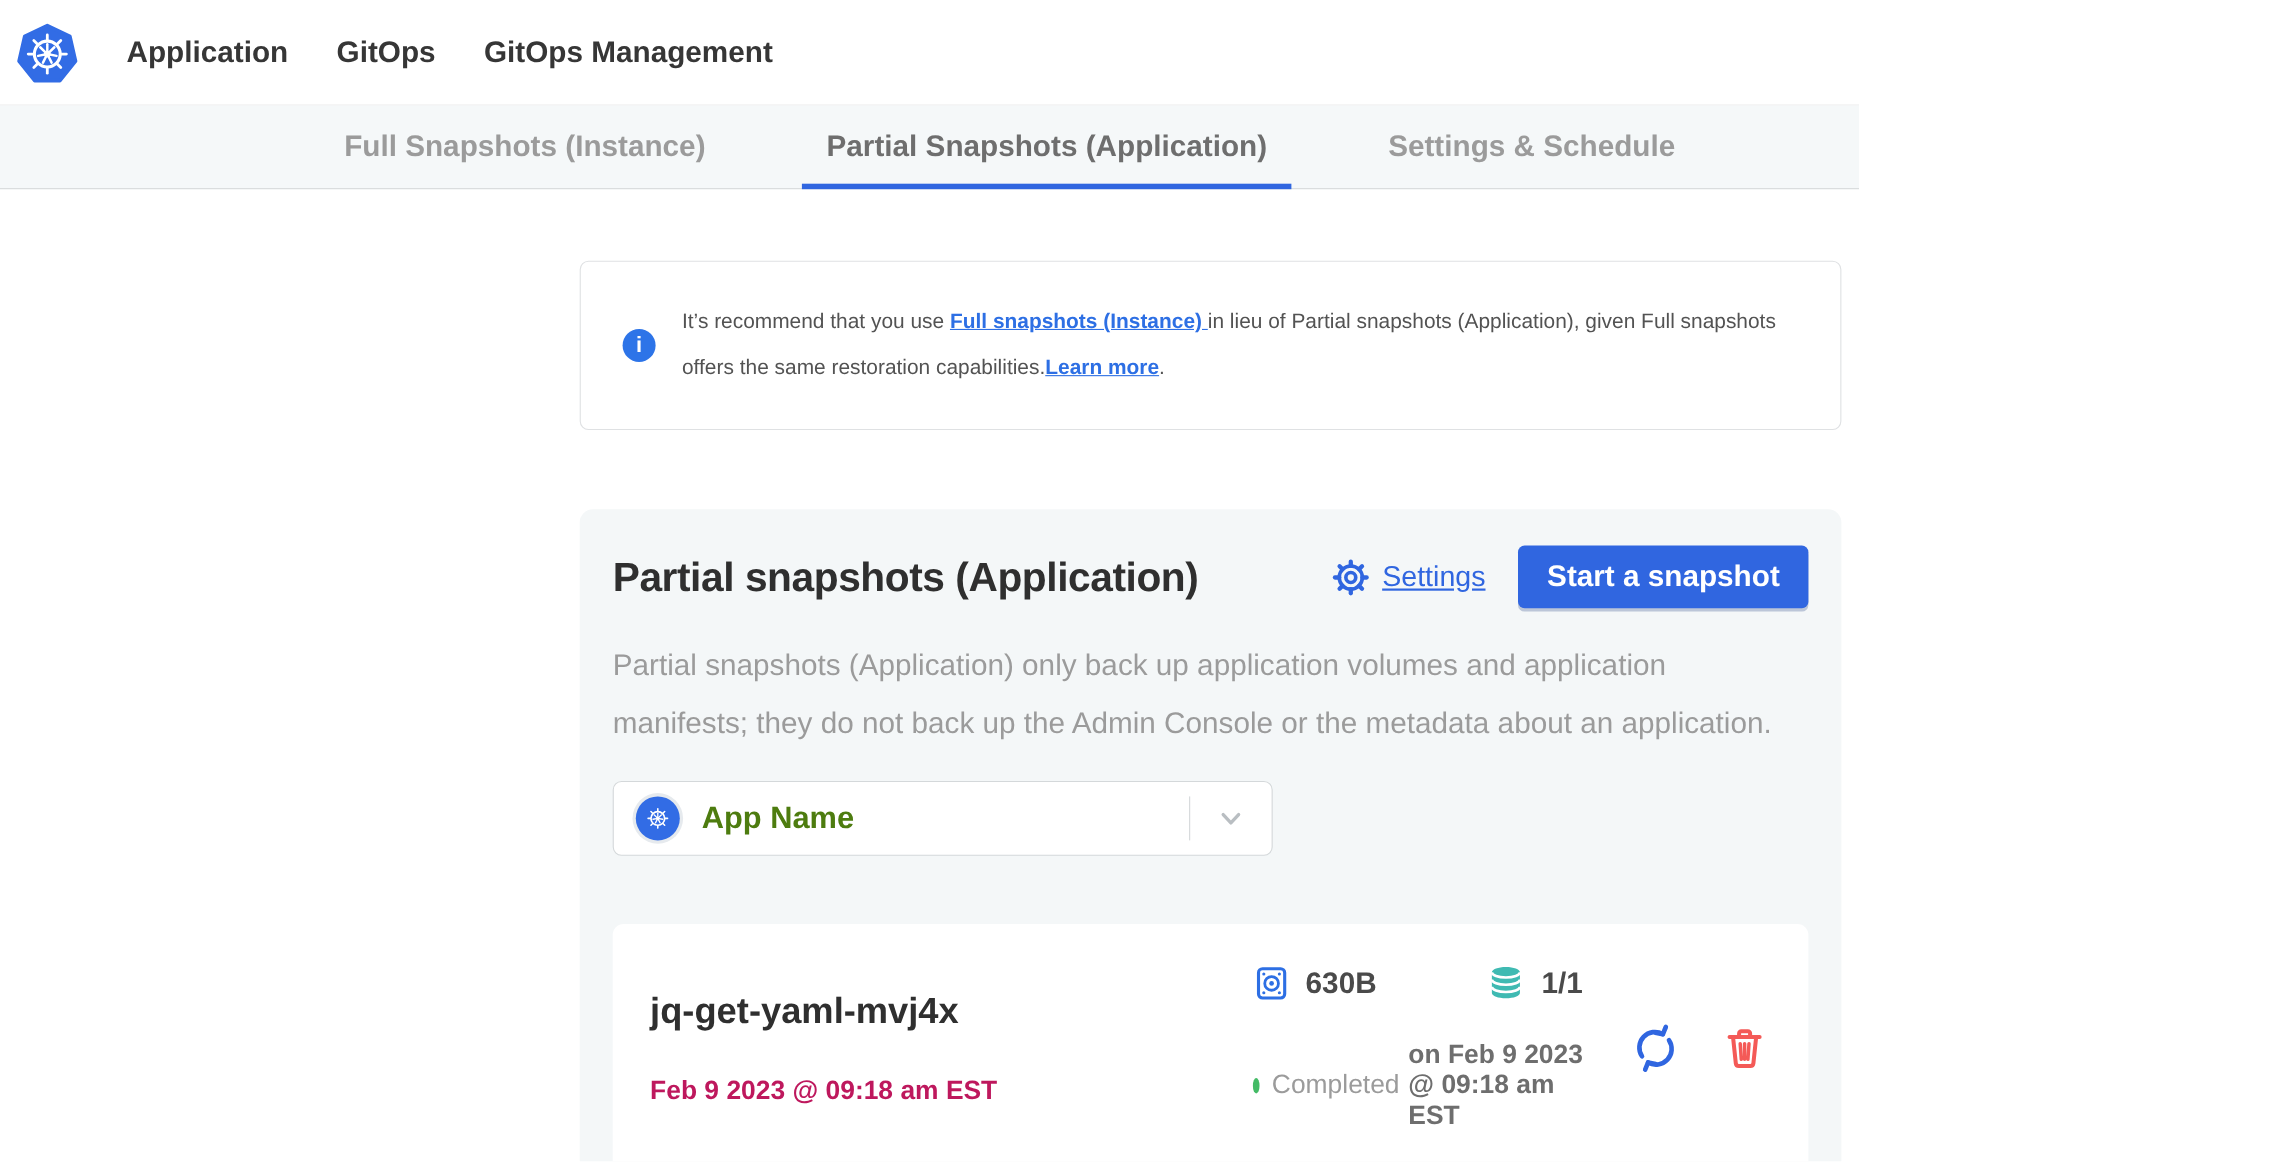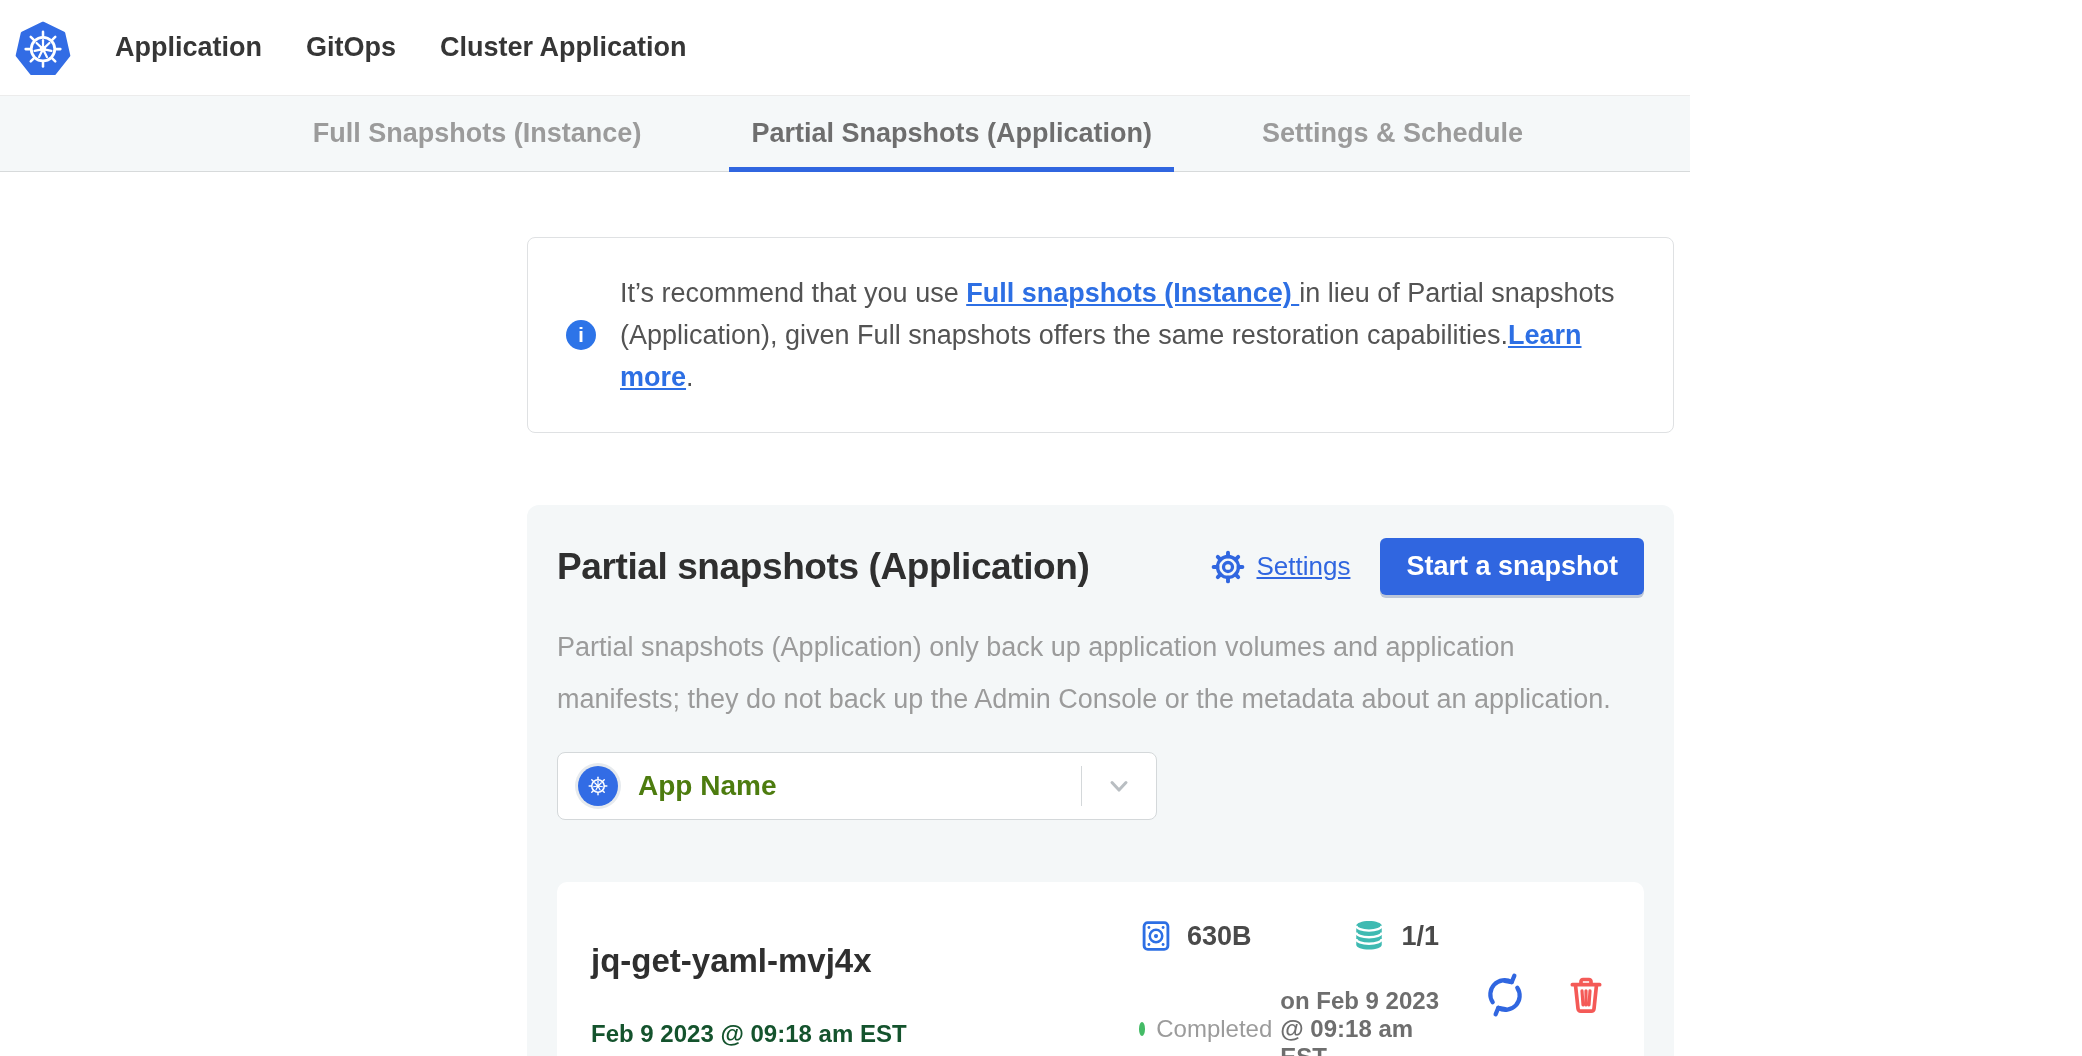--- a/index.html
+++ b/index.html
@@ -41,21 +41,21 @@
   
   .banner {
     margin: 65px 16px 0 527px; background: #fff; border: 1px solid #dfe1e3; border-radius: 8px;
     padding: 34px 38px; display: flex; align-items: center; gap: 24px;
   }
   .banner-icon {
     flex: none; width: 30px; height: 30px; border-radius: 50%; background: #2d74e8; color: #fff;
     display: flex; align-items: center; justify-content: center;
     font-size: 20px; font-weight: 700;
   }
-  .banner-text { font-size: 27px; line-height: 42px; color: #535353; }
+  .banner-text { font-size: 19px; line-height: 42px; color: #535353; }
   .banner-text a { color: #2d6fe4; font-weight: 700; text-decoration: underline; cursor: pointer; }
 
   
   .panel {
     margin: 72px 16px 0 527px; background: #f4f7f8; border-radius: 12px;
     padding: 33px 30px 30px 30px;
   }
   .panel-header { display: flex; align-items: center; }
   .panel-title { font-size: 37px; font-weight: 700; color: #2f2f2f; letter-spacing: -0.4px; }
   .panel-actions { margin-left: auto; display: flex; align-items: center; gap: 30px; }
@@ -85,21 +85,21 @@
   .app-select-chevron { width: 74px; display: flex; align-items: center; justify-content: center; }
   .app-select-chevron svg { width: 28px; height: 28px; }
 
   
   .snap-card {
     margin-top: 62px; background: #fff; border-radius: 10px;
     padding: 36px 34px; display: flex; align-items: center; gap: 43px;
   }
   .snap-main { width: 646px; }
   .snap-name { font-size: 33px; font-weight: 700; color: #2f2f2f; }
-  .snap-date { margin-top: 40px; font-size: 24px; font-weight: 600; color: #14532d; }
+  .snap-date { margin-top: 40px; font-size: 24px; font-weight: 600; color: #be185d; }
   .snap-mid { flex: 1; }
   .snap-mid-top { display: flex; align-items: center; gap: 100px; }
   .chip { display: flex; align-items: center; gap: 14px; font-size: 27px; font-weight: 700; color: #4a4a4a; }
   .chip svg { display: block; }
   .snap-status { margin-top: 33px; display: flex; align-items: center; font-size: 24px; }
   .status-dot { width: 14px; height: 14px; border-radius: 50%; background: #44bb66; margin-right: 11px; }
   .status-label { color: #9b9b9b; font-weight: 500; }
   .status-detail { color: #6e6e6e; font-weight: 700; margin-left: 8px; }
   .snap-icons { margin-left: auto; display: flex; align-items: center; gap: 38px; padding-right: 4px; }
   .icon-btn { display: flex; align-items: center; justify-content: center; cursor: pointer; background: none; border: none; padding: 0; }
@@ -131,21 +131,21 @@
             <line x1="50" y1="52" x2="57" y2="66"></line>
           <line x1="50" y1="52" x2="43" y2="66"></line>
             <line x1="50" y1="52" x2="35" y2="55"></line>
           <line x1="50" y1="52" x2="38.5" y2="41"></line>
         </g>
         <circle cx="50" cy="52" r="5.5" fill="#ffffff"></circle>
       </svg>
     </div>
     <div class="topnav-item">Application</div>
     <div class="topnav-item">GitOps</div>
-    <div class="topnav-item">Cluster Application</div>
+    <div class="topnav-item">GitOps Management</div>
   </div>
 
   <div class="subnav">
     <div class="subnav-tab">Full Snapshots (Instance)</div>
     <div class="subnav-tab active">Partial Snapshots (Application)</div>
     <div class="subnav-tab">Settings &amp; Schedule</div>
   </div>
 
   <div class="banner">
     <span class="banner-icon">i</span>

